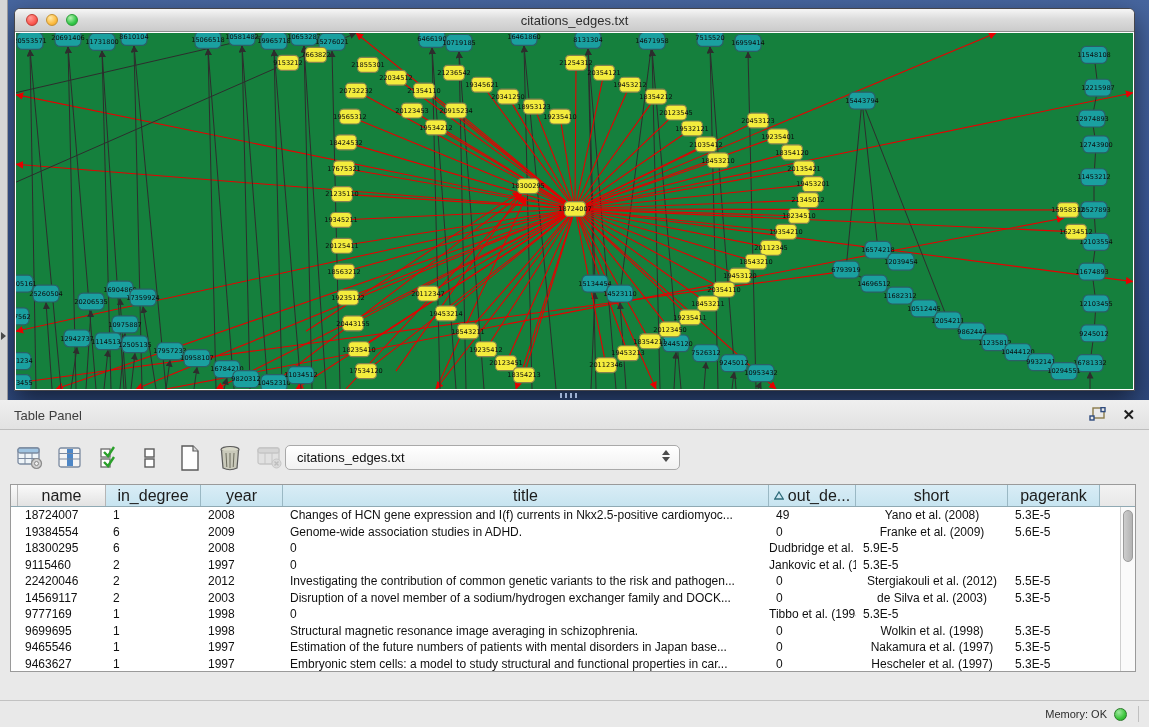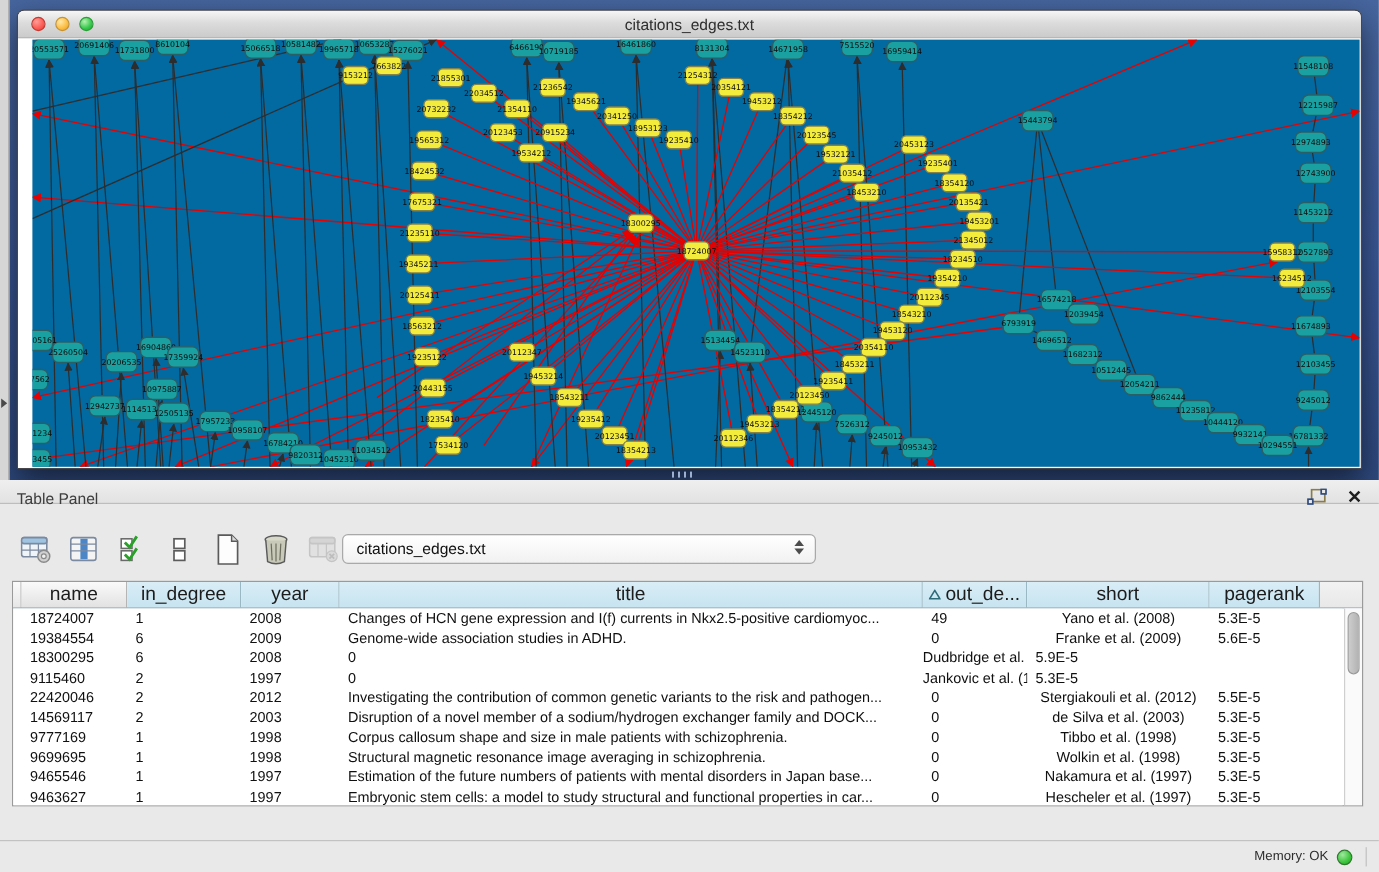--- a/index.html
+++ b/index.html
@@ -21,28 +21,28 @@
     background:linear-gradient(#f6f6f6,#dcdcdc 45%,#cbcbcb);
     border-bottom:1px solid #8d8d8d; border-radius:5px 5px 0 0; }
   .traffic { position:absolute; left:11px; top:5px; display:flex; gap:8px; }
   .tl { width:12px; height:12px; border-radius:50%; }
   .tl.red   { background:radial-gradient(circle at 35% 30%,#ff9d97,#fc5a52 60%,#d83a32); border:1px solid #c33a33; }
   .tl.yel   { background:radial-gradient(circle at 35% 30%,#ffe9a8,#fdbc40 60%,#df9b2d); border:1px solid #c79331; }
   .tl.grn   { background:radial-gradient(circle at 35% 30%,#b6f0b0,#34c84a 60%,#24a334); border:1px solid #2b9e38; }
   .win-title { position:absolute; left:0; right:0; top:0; height:23px; text-align:center;
     line-height:23px; font-size:13px; color:#2e2e2e; }
   .net-canvas { position:absolute; left:1px; right:1px; top:24px; bottom:1px;
-    background:#0369a1; overflow:hidden;margin-left:11px; }
+    background:#15803d; overflow:hidden; }
   .net-canvas svg { width:100%; height:100%; display:block; }
   .split-grip { position:absolute; left:560px; top:393px; width:20px; height:5px;
     background:repeating-linear-gradient(90deg,#9db0d2 0 2px,transparent 2px 5px); }
 
   
   .panel { position:absolute; left:0; top:400px; width:1149px; height:327px; background:#e9e9e9; }
-  .panel-header { position:absolute; left:0; top:0; right:0; height:20px;
+  .panel-header { position:absolute; left:0; top:0; right:0; height:30px;
     background:linear-gradient(#efefef,#e2e2e2); border-bottom:1px solid #bdbdbd; }
   .panel-title { position:absolute; left:14px; top:0; line-height:31px; font-size:13px; color:#3d3d3d; }
   .panel-hicons { position:absolute; right:14px; top:6px; display:flex; gap:16px; align-items:center; }
   .close-x { font-size:15px; font-weight:bold; color:#1d1d1d; line-height:18px; }
 
   .toolbar { position:absolute; left:16px; top:42px; height:32px; display:flex;
     align-items:center; gap:13px; }
   .tbtn { width:27px; height:27px; display:flex; align-items:center; justify-content:center; }
   .fx { font-family:"Liberation Serif", serif; font-style:italic; font-size:15px;
     font-weight:bold; color:#1a1a1a; }
@@ -698,21 +698,20 @@
           <div class="td">0</div>
           <div class="td center">de Silva et al. (2003)</div>
           <div class="td">5.3E-5</div>
           <div class="td"></div>
         </div>
         <div class="trow">
           <div class="td"></div>
           <div class="td">9777169</div>
           <div class="td">1</div>
           <div class="td">1998</div>
-          <div class="td">Corpus callosum shape and size in male patients with schizophrenia.</div>
           <div class="td">0</div>
           <div class="td center">Tibbo et al. (1998)</div>
           <div class="td">5.3E-5</div>
           <div class="td"></div>
         </div>
         <div class="trow">
           <div class="td"></div>
           <div class="td">9699695</div>
           <div class="td">1</div>
           <div class="td">1998</div>

